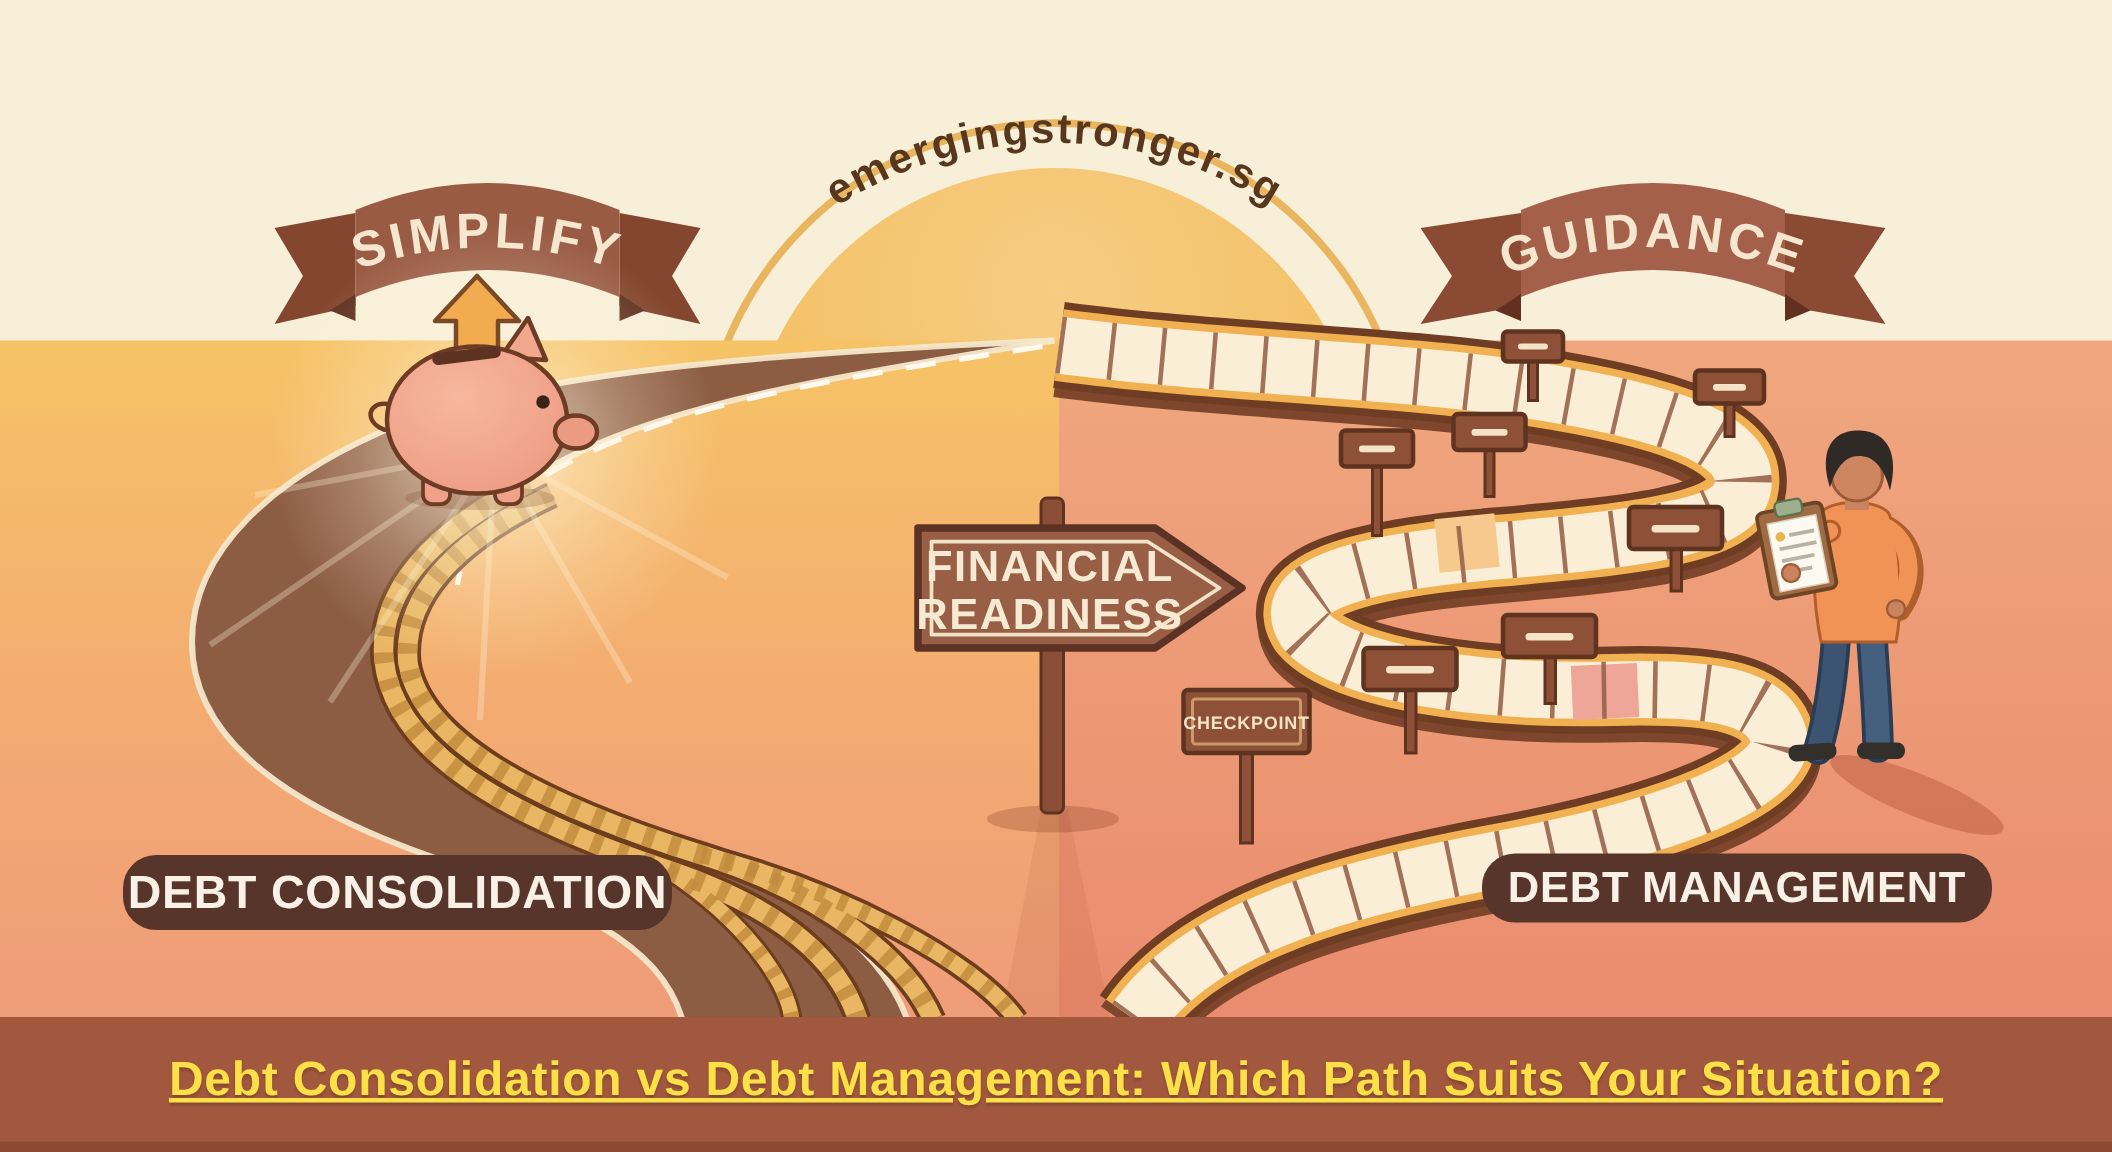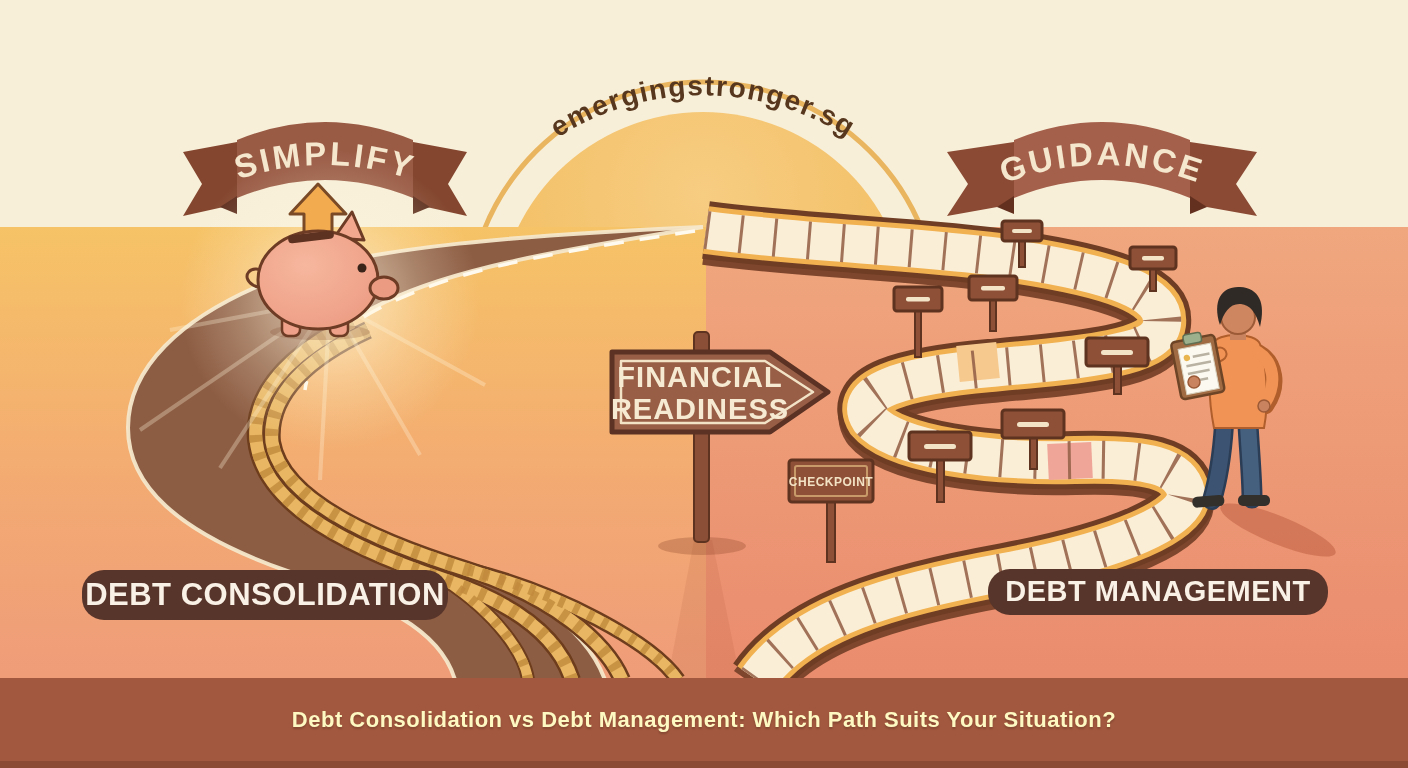--- a/index.html
+++ b/index.html
@@ -8,22 +8,22 @@
     font-family:"Liberation Sans",sans-serif;background:#f8efd9;
   }
   .stage svg{display:block;}
   svg text{font-family:"Liberation Sans",sans-serif;font-weight:700;}
   .footer-bar{
     position:absolute;left:0;bottom:0;width:1408px;height:90px;
     background:#a2583e;border-bottom:7px solid #8a4a34;box-sizing:border-box;
     display:flex;align-items:center;justify-content:center;
   }
   .footer-bar span{
-    color:#fef9c3;font-size:22px;font-weight:700;letter-spacing:.5px;
-    text-shadow:0 2px 2px rgba(0,0,0,.18);white-space:nowrap;
+    color:#fde047;font-size:32px;font-weight:700;letter-spacing:.5px;
+    text-shadow:0 2px 2px rgba(0,0,0,.18);white-space:nowrap;text-decoration:underline;
   }
 </style>
 </head>
 <body>
 
 <div class="stage">
 <svg width="1408" height="678" viewBox="0 0 1408 678">
   <defs>
     <radialGradient id="gSun" cx="50%" cy="20%" r="85%">
       <stop offset="0%" stop-color="#f7cd82"></stop>

